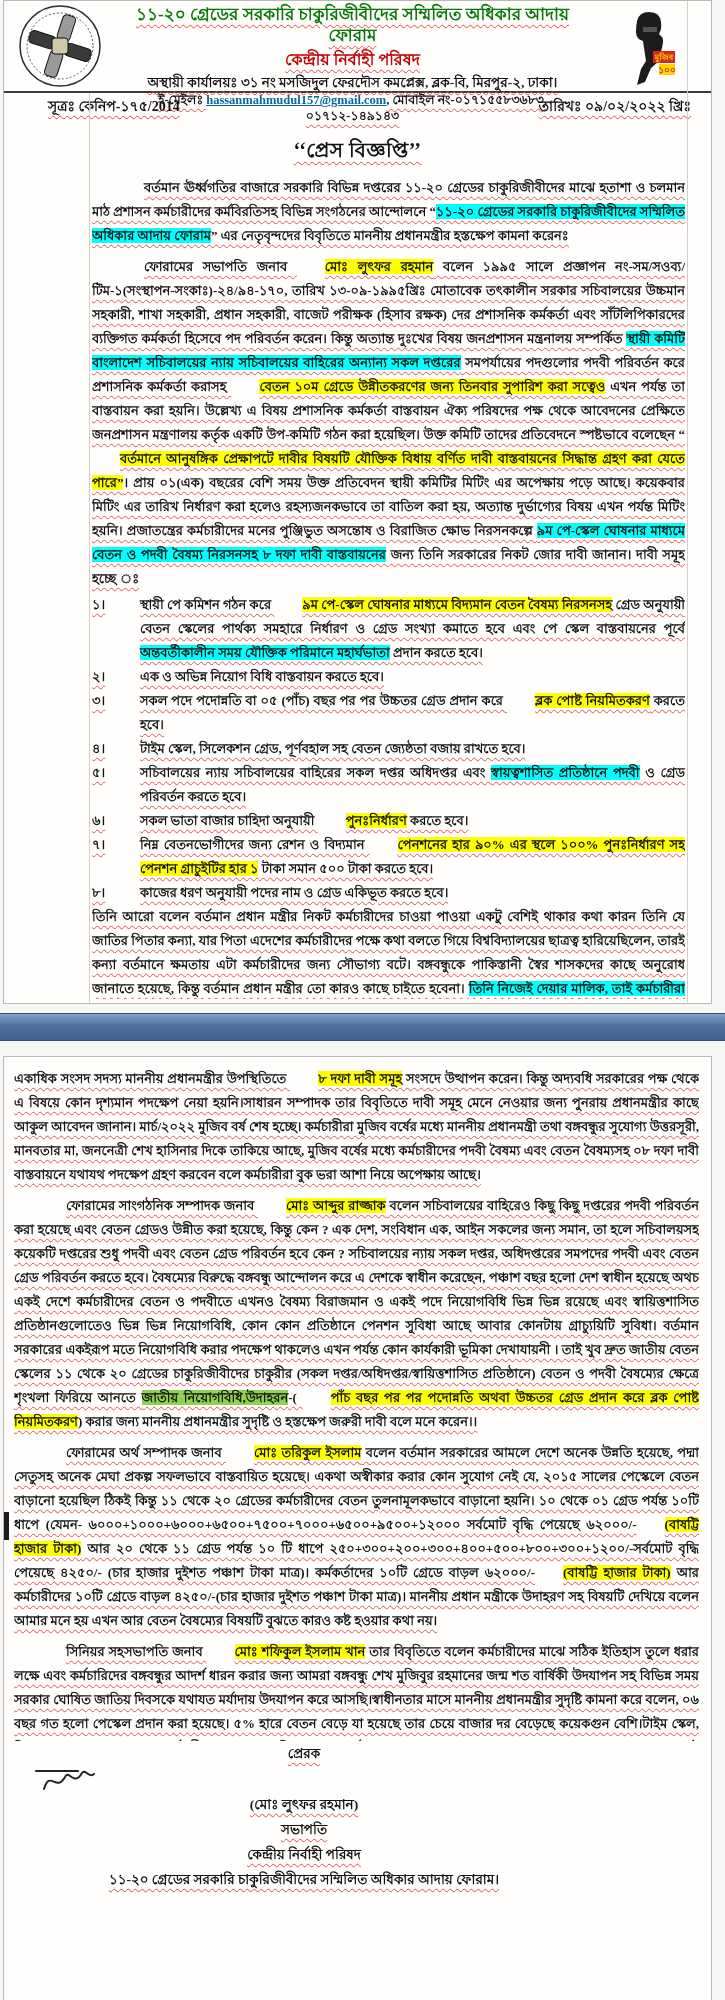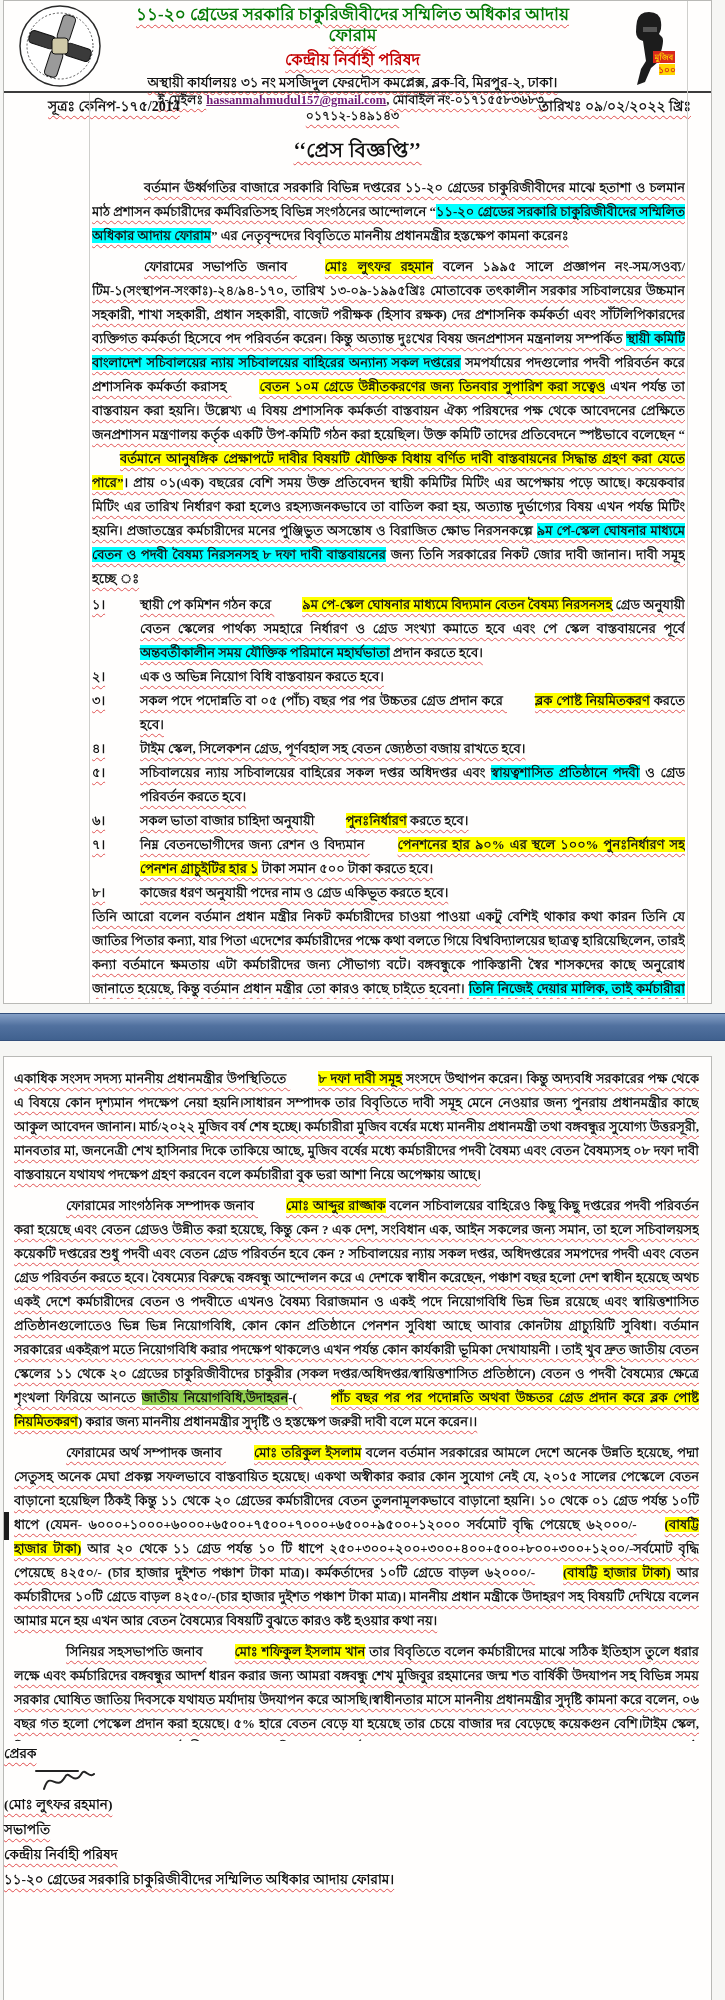--- a/index.html
+++ b/index.html
@@ -13,21 +13,21 @@
   #page1{top:0;height:1004px;}
   #page2{top:1056px;height:1068px;}
   .vrule{position:absolute;width:1px;background:#cfcfcc;}
   
   .hdr{position:relative;height:90px;border-bottom:2px solid #3c3c3c;}
   .hdr-center{position:absolute;left:112px;right:122px;top:3px;text-align:center;line-height:1.25;}
   .h-org{font-size:17px;color:#067a06;}
   .h-council{font-size:16px;color:#c40000;margin-top:3px;}
   .h-addr{font-size:13.5px;color:#141414;margin-top:5px;}
   .h-mail{font-size:12.5px;color:#141414;margin-top:2px;}
-  .h-mail a{color:#701a75;text-decoration:underline;}
+  .h-mail a{color:#0369a1;text-decoration:underline;}
   .sq{text-decoration-line:underline;text-decoration-style:wavy;text-decoration-color:#e04b4b;text-decoration-thickness:1px;text-underline-offset:4px;}
   .logo-wrap{position:absolute;left:14px;top:3px;width:84px;height:84px;}
   .mujib-wrap{position:absolute;right:28px;top:6px;width:64px;height:80px;}
   
   .metaRow{position:absolute;top:94px;left:44px;right:20px;height:24px;font-size:14px;}
   .metaRow .dt{position:absolute;right:0;top:0;}
   .docTitle{position:absolute;top:134px;left:0;right:0;text-align:center;font-size:20px;letter-spacing:.5px;}
   
   .doc-body{font-size:13px;line-height:24px;text-align:justify;}
   .body1{position:absolute;top:168px;left:88px;right:26px;bottom:4px;overflow:hidden;}
@@ -40,21 +40,21 @@
   .seg{text-decoration-line:underline;text-decoration-style:wavy;text-decoration-color:#e05252;text-decoration-thickness:1px;text-underline-offset:4px;}
   .hl-y{background:#ffff00;margin-left:28px;}
   .hl-c{background:#00ffff;}
   .hl-g{background:#92d050;}
   .hl-b{font-weight:900;text-shadow:0 0 .5px #000;}
   
   .pagebreak{position:absolute;top:1013px;left:0;width:725px;height:26px;
     background:linear-gradient(#85a0c6,#51719f 45%,#40618f);
     border-top:1px solid #33507c;border-bottom:1px solid #33507c;}
   
-  .sig{position:absolute;top:684px;left:0;width:600px;font-size:13.5px;line-height:25px;}
+  .sig{position:absolute;top:684px;left:0;width:600px;text-align:center;font-size:13.5px;line-height:25px;}
   .sig .sender{margin-bottom:26px;}
   .sigmark{position:absolute;top:702px;left:28px;width:72px;height:42px;}
   .artifact{position:absolute;background:#1d1d1d;}
 </style>
 </head>
 <body>
 
 <div class="page" id="page1">
 
   <div class="hdr">

